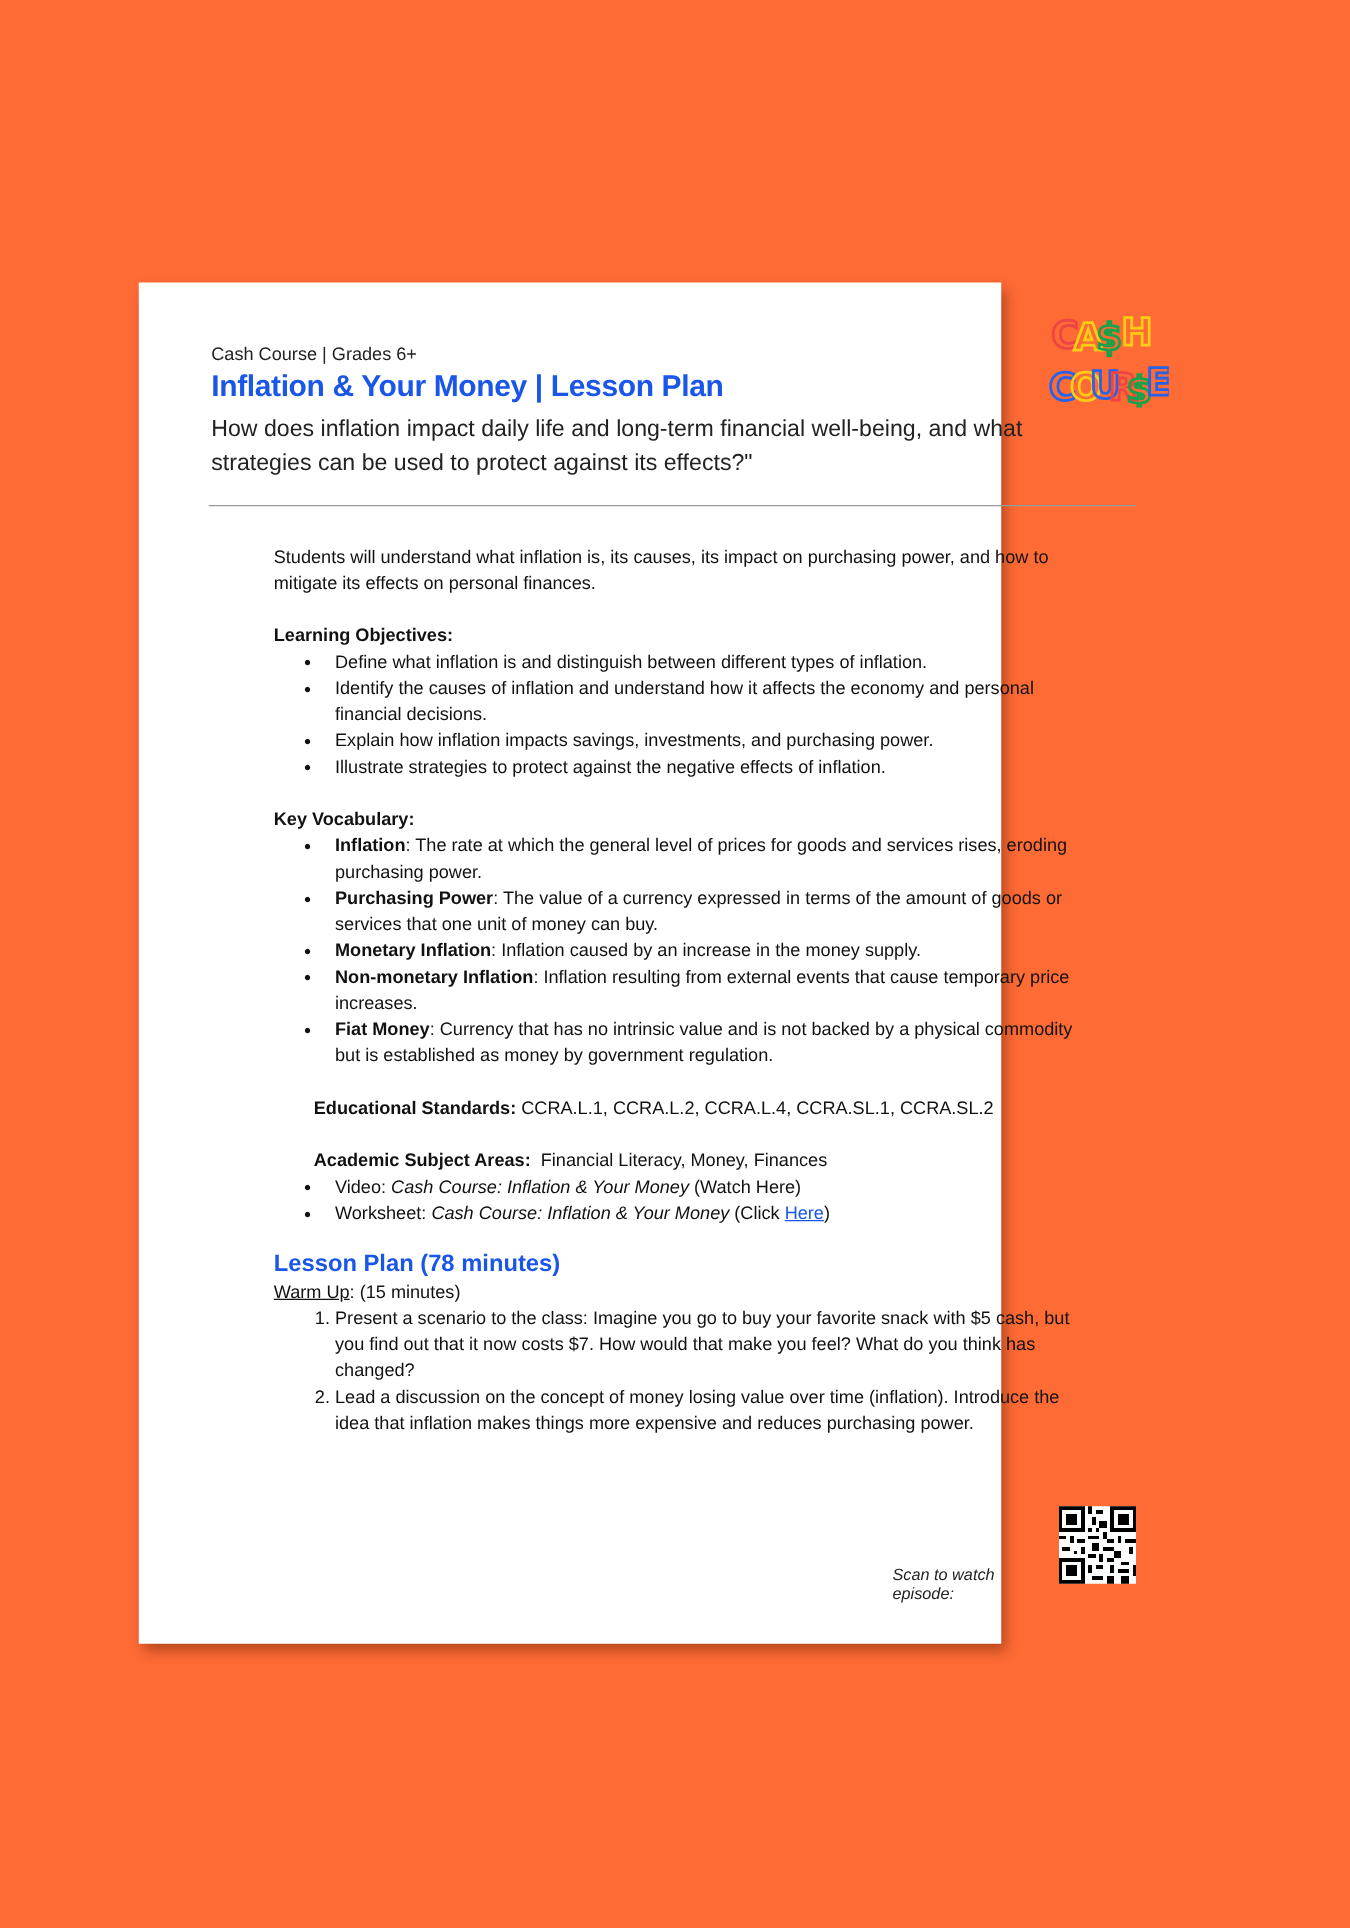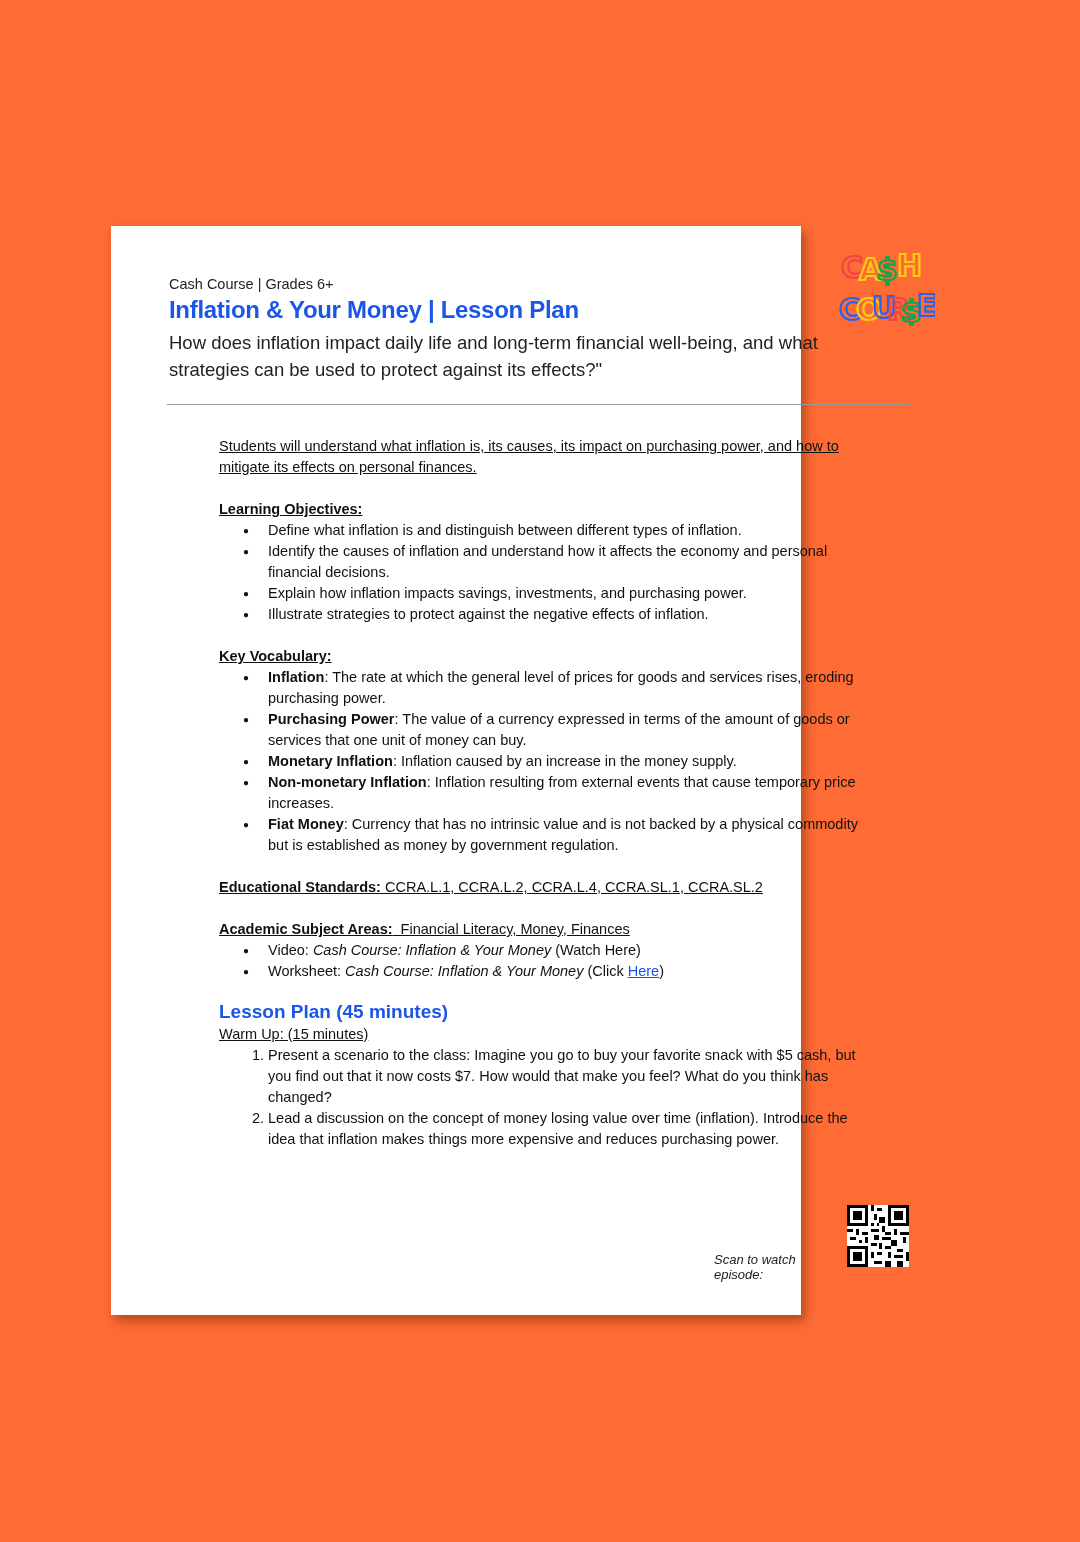--- a/index.html
+++ b/index.html
@@ -6,23 +6,23 @@
   body { width:1080px; height:1542px; background:#ff6b35; position:relative; overflow:hidden;
          font-family:"Liberation Sans", sans-serif; color:#111; }
   .page { position:absolute; left:111px; top:226px; width:690px; height:1089px; background:#fff;
           box-shadow:4px 6px 10px rgba(90,30,0,0.45); }
   .kicker { position:absolute; left:58px; top:50px; font-size:14.5px; color:#222; }
   .title { position:absolute; left:58px; top:70px; font-size:24px; font-weight:bold; color:#1a56e8; letter-spacing:-0.3px; }
   .question { position:absolute; left:58px; top:103px; width:650px; font-size:18.5px; line-height:27px; color:#222; }
   .rule { position:absolute; left:56px; top:178px; width:742px; height:0; border-top:1.5px solid #9a9a9a; }
   .logo { position:absolute; left:728px; top:20px; width:96px; height:80px; }
   .body { position:absolute; left:108px; top:210px; width:650px; font-size:14.5px; line-height:21px; color:#111; }
-  .body p { margin:0;text-decoration:underline; }
+  .body p { margin:0; }
   .gap { height:21px; }
-  .label { font-weight:bold; }
+  .label { font-weight:bold;margin-left:32px; }
   ul, ol { margin:0; padding:0 0 0 49px; }
   ul li { list-style:none; position:relative; }
   ul li::before { content:"●"; position:absolute; left:-25px; font-size:10px; top:0; }
   ol li { padding-left:0; }
   .h2 { font-size:19px; font-weight:bold; color:#1a56e8; margin-top:18px; line-height:24px; }
   .link { color:#1a56e8; text-decoration:underline; }
   .u { text-decoration:underline; }
   .scan { position:absolute; left:603px; top:1026px; font-size:13px; font-style:italic; color:#222; }
   .qr { position:absolute; left:736px; top:979px; width:62px; height:62px; }
 </style>
@@ -76,21 +76,21 @@
 
     <p><span class="label">Educational Standards:</span><span style="white-space:pre"> CCRA.L.1, CCRA.L.2, CCRA.L.4, CCRA.SL.1, CCRA.SL.2</span></p>
     <div class="gap"></div>
     <p><span class="label">Academic Subject Areas:</span><span style="white-space:pre">  Financial Literacy, Money, Finances</span></p>
 
     <ul>
       <li><span>Video: </span><i>Cash Course: Inflation &amp; Your Money</i><span> (Watch Here)</span></li>
       <li><span>Worksheet: </span><i>Cash Course: Inflation &amp; Your Money</i><span> (Click </span><a class="link">Here</a><span>)</span></li>
     </ul>
 
-    <div class="h2">Lesson Plan (45 minutes)</div>
+    <div class="h2">Lesson Plan (78 minutes)</div>
     <p><span class="u">Warm Up</span><span>: (15 minutes)</span></p>
     <ol>
       <li>Present a scenario to the class: Imagine you go to buy your favorite snack with $5 cash, but you find out that it now costs $7. How would that make you feel? What do you think has changed?</li>
       <li>Lead a discussion on the concept of money losing value over time (inflation). Introduce the idea that inflation makes things more expensive and reduces purchasing power.</li>
     </ol>
   </div>
 
   <div class="scan">Scan to watch episode:</div>
   <svg class="qr" viewBox="0 0 21 21" shape-rendering="crispEdges">
     <rect x="0" y="0" width="21" height="21" fill="#fff"></rect>

